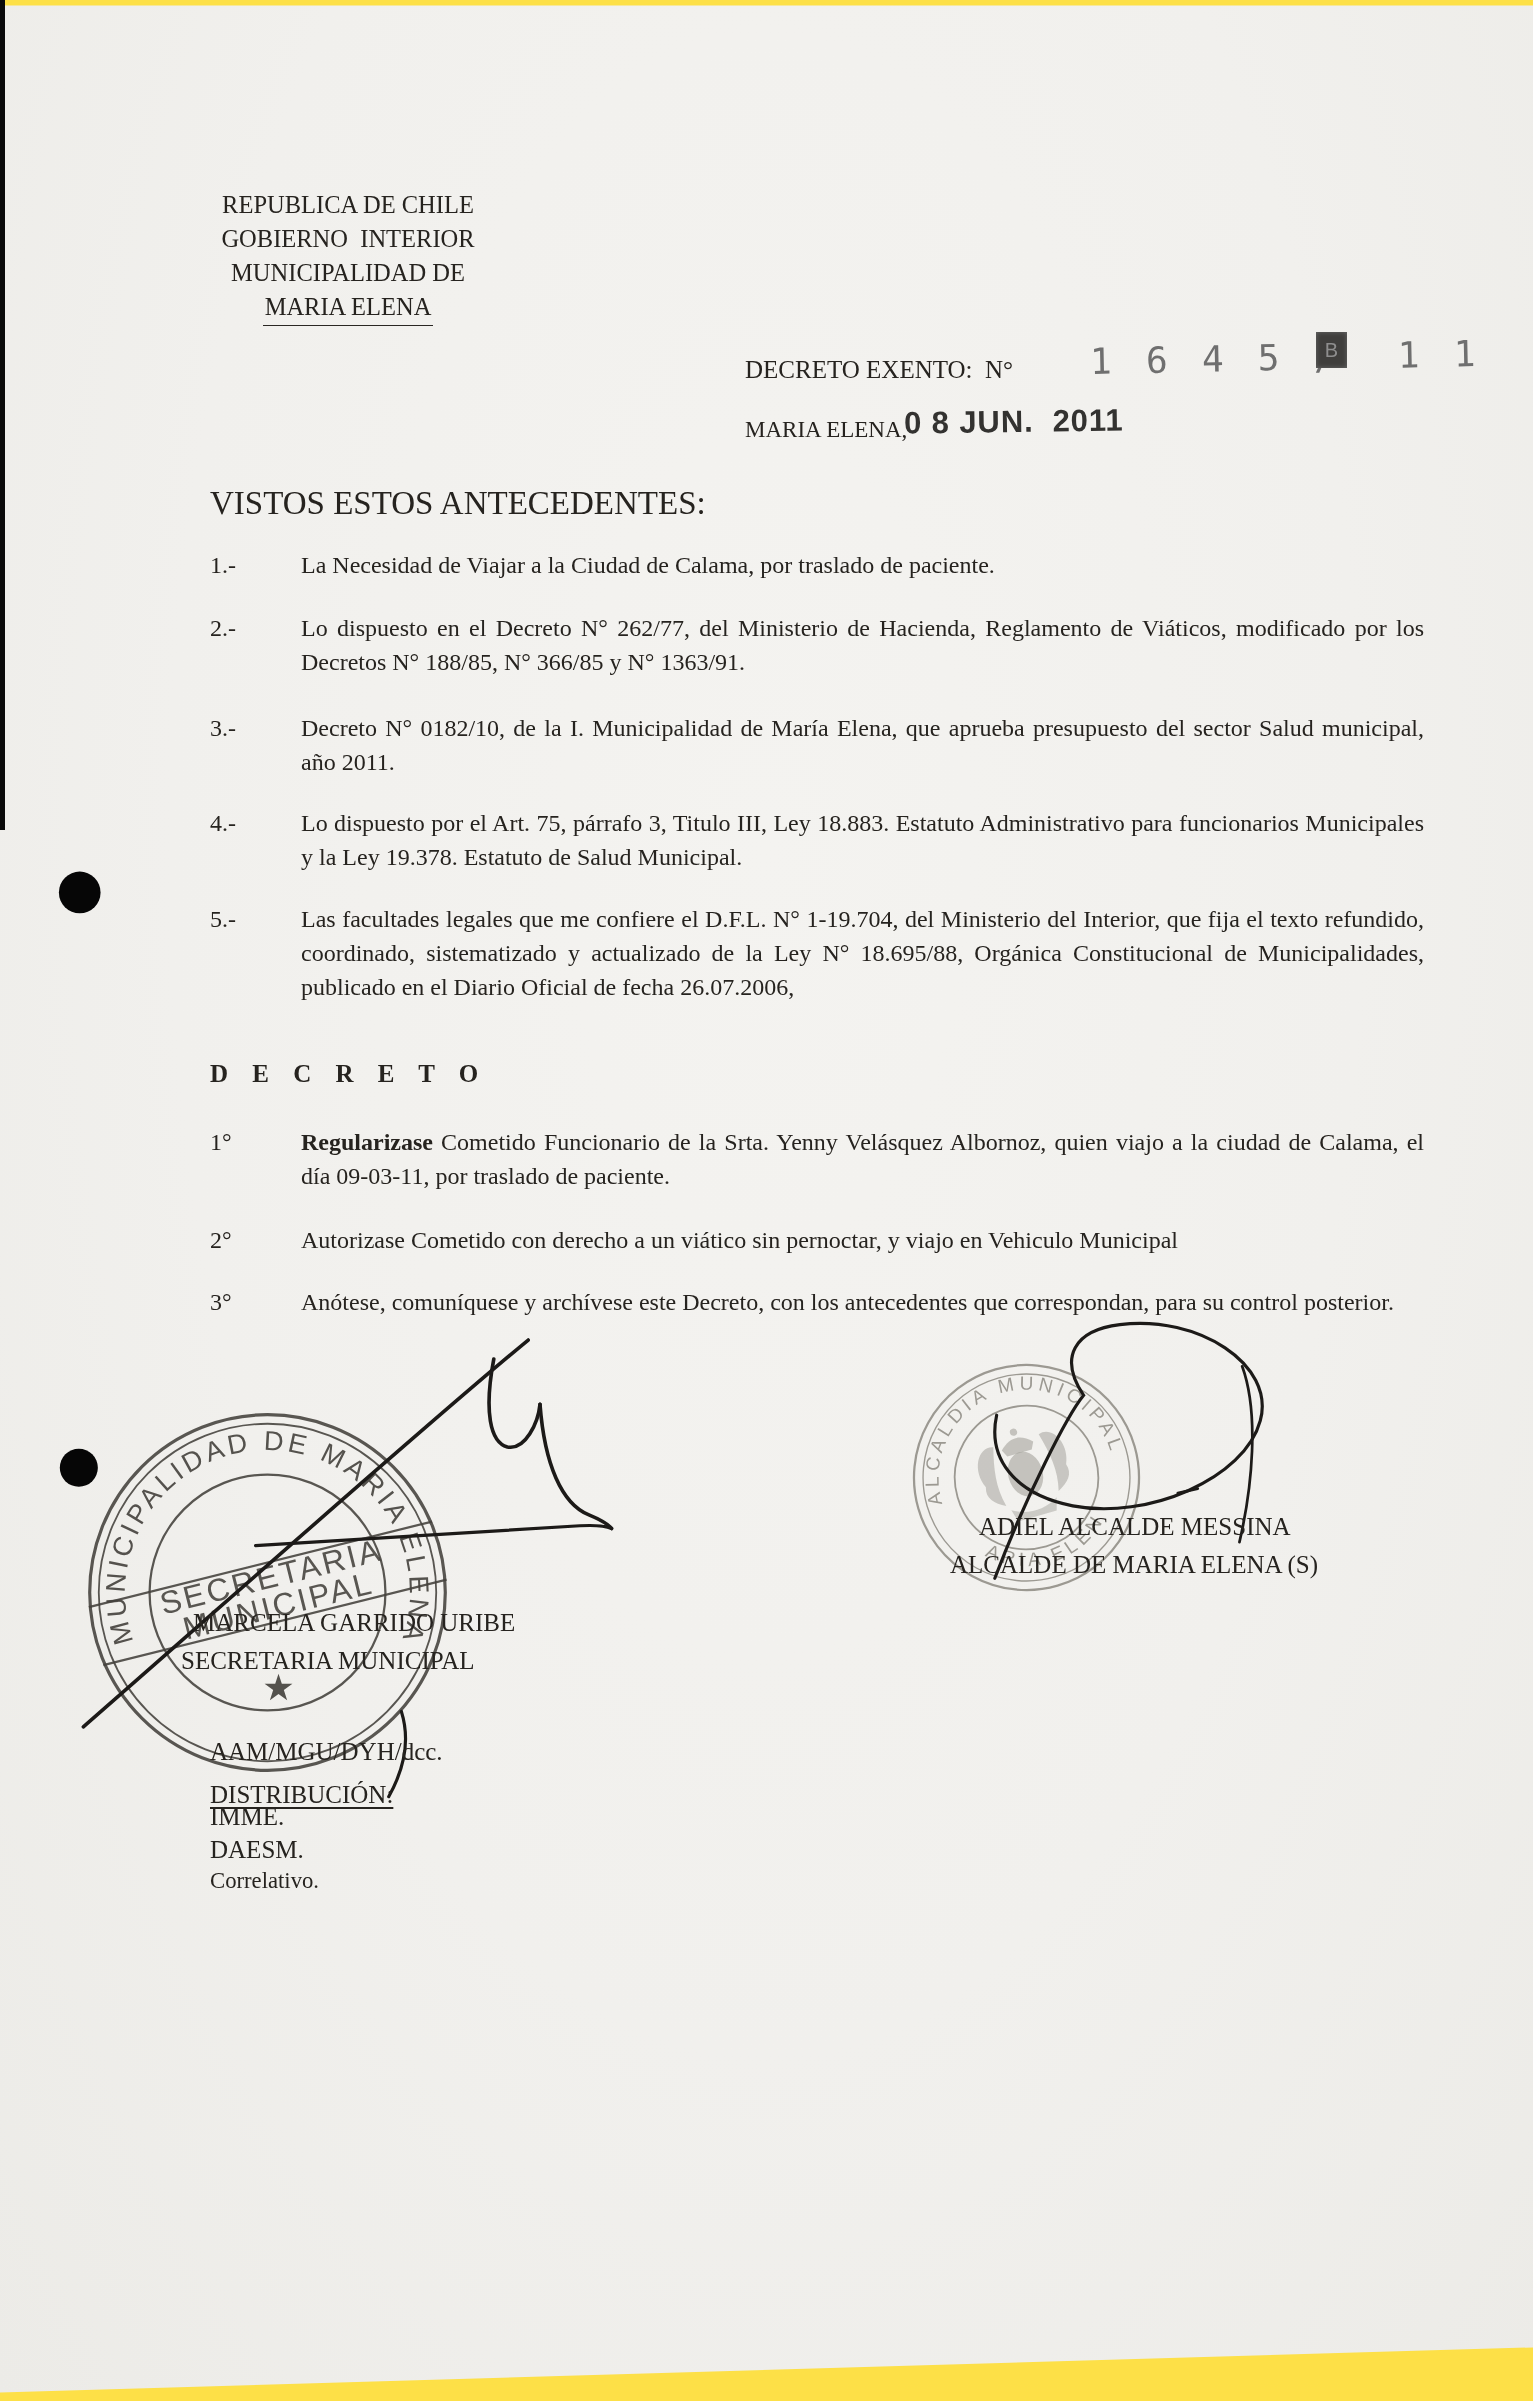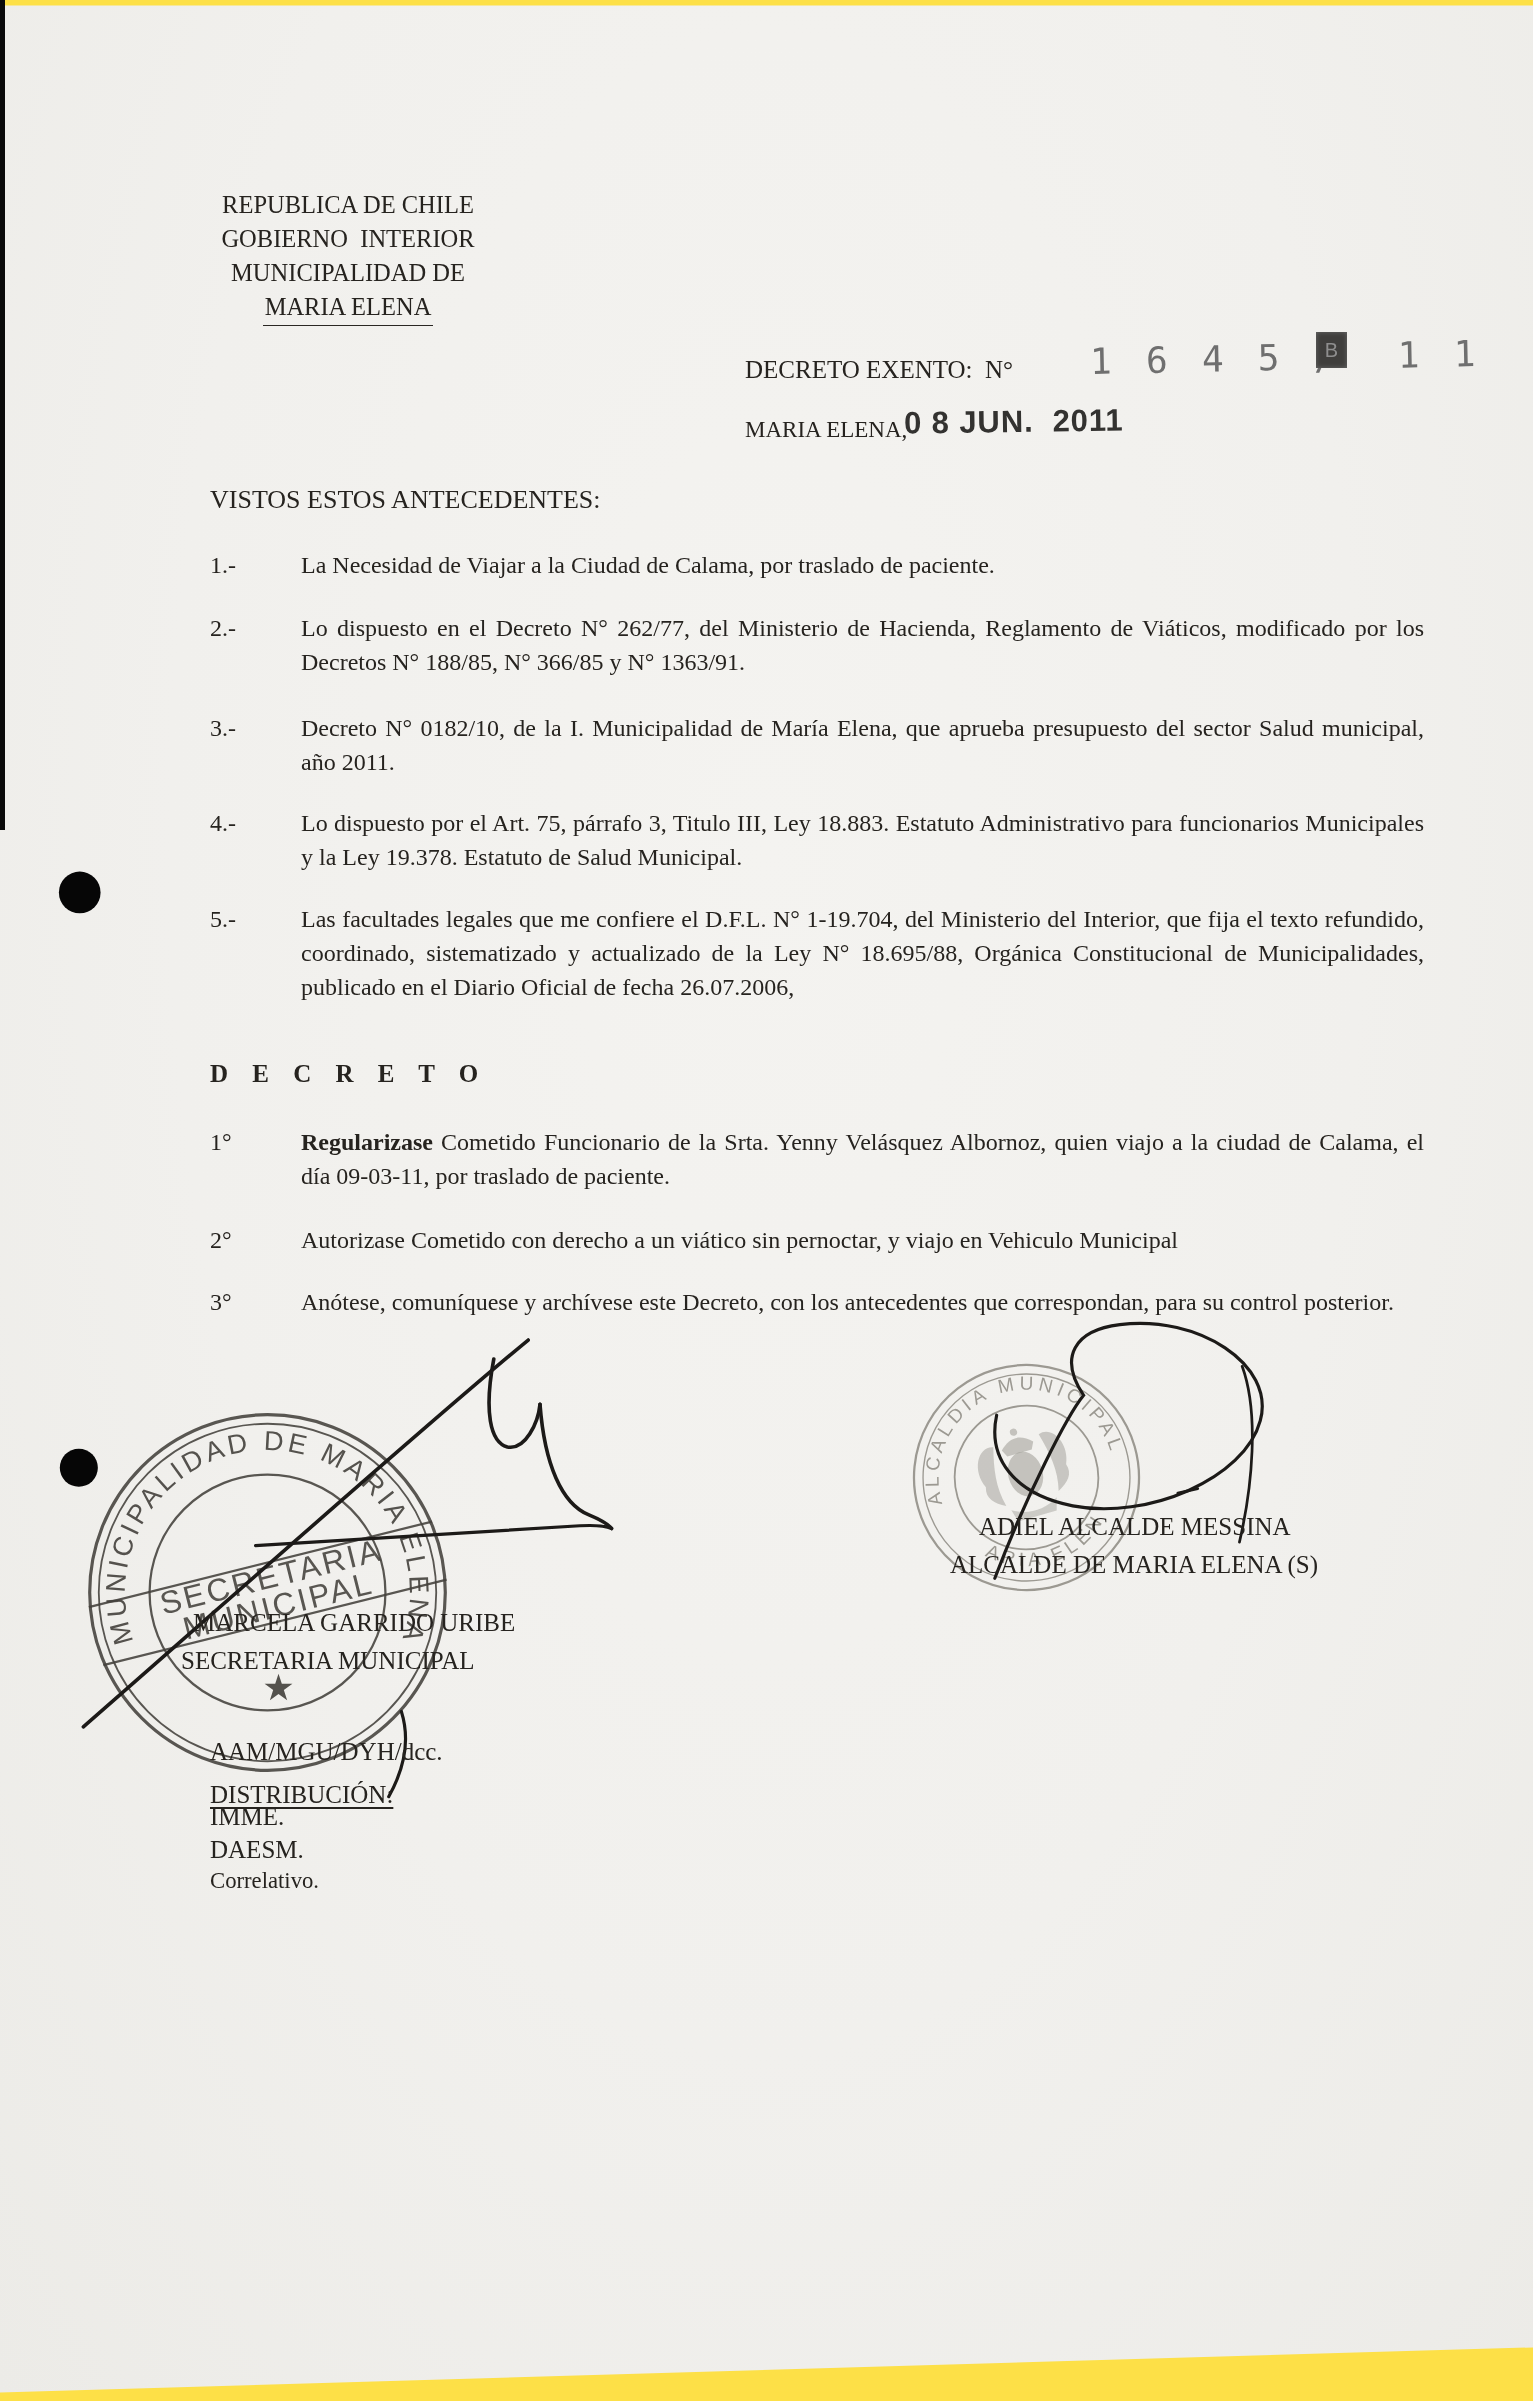--- a/index.html
+++ b/index.html
@@ -16,21 +16,21 @@
   .decree-label{left:745px;top:356px;font-size:25px;}
   .stamp-num{left:1090px;top:337px;font-family:"DejaVu Sans Mono", monospace;font-size:36px;
              color:#6f6f6f;letter-spacing:6.3px;transform:rotate(-1.2deg);}
   .stamp-box{left:1316px;top:332px;width:31px;height:36px;background:#3f3e3c;
              box-shadow:inset 0 0 5.4px #6a6a6a;color:#8e8e8e;font-size:20px;
              display:flex;align-items:center;justify-content:center;
              font-family:"Liberation Sans",sans-serif;}
   .place-line{left:745px;top:417px;font-size:23px;}
   .date-stamp{left:904px;top:404px;font-family:"Liberation Sans",sans-serif;font-weight:bold;
               font-size:31px;color:#333230;letter-spacing:0.9px;transform:rotate(-0.8deg);}
-  .vistos-h{left:210px;top:485px;font-size:26px;text-align:right;}
+  .vistos-h{left:210px;top:485px;font-size:33px;text-align:right;}
   .item{left:210px;width:1214px;font-size:24px;line-height:34px;}
   .item .num{position:absolute;left:0;top:0;}
   .item .txt{margin-left:91px;text-align:justify;}
   .decreto-h{left:210px;top:1060px;font-size:25px;font-weight:bold;letter-spacing:9px;}
   .bold{font-weight:bold;}
   .name-line{font-size:25px;}
   .footer-line{left:210px;font-size:25px;}
   .dist-h{text-decoration:underline;text-decoration-thickness:1.8px;text-underline-offset:3.6px;margin-top:10px;}
   .small{font-size:22.7px;}
   svg{position:absolute;overflow:visible;}

